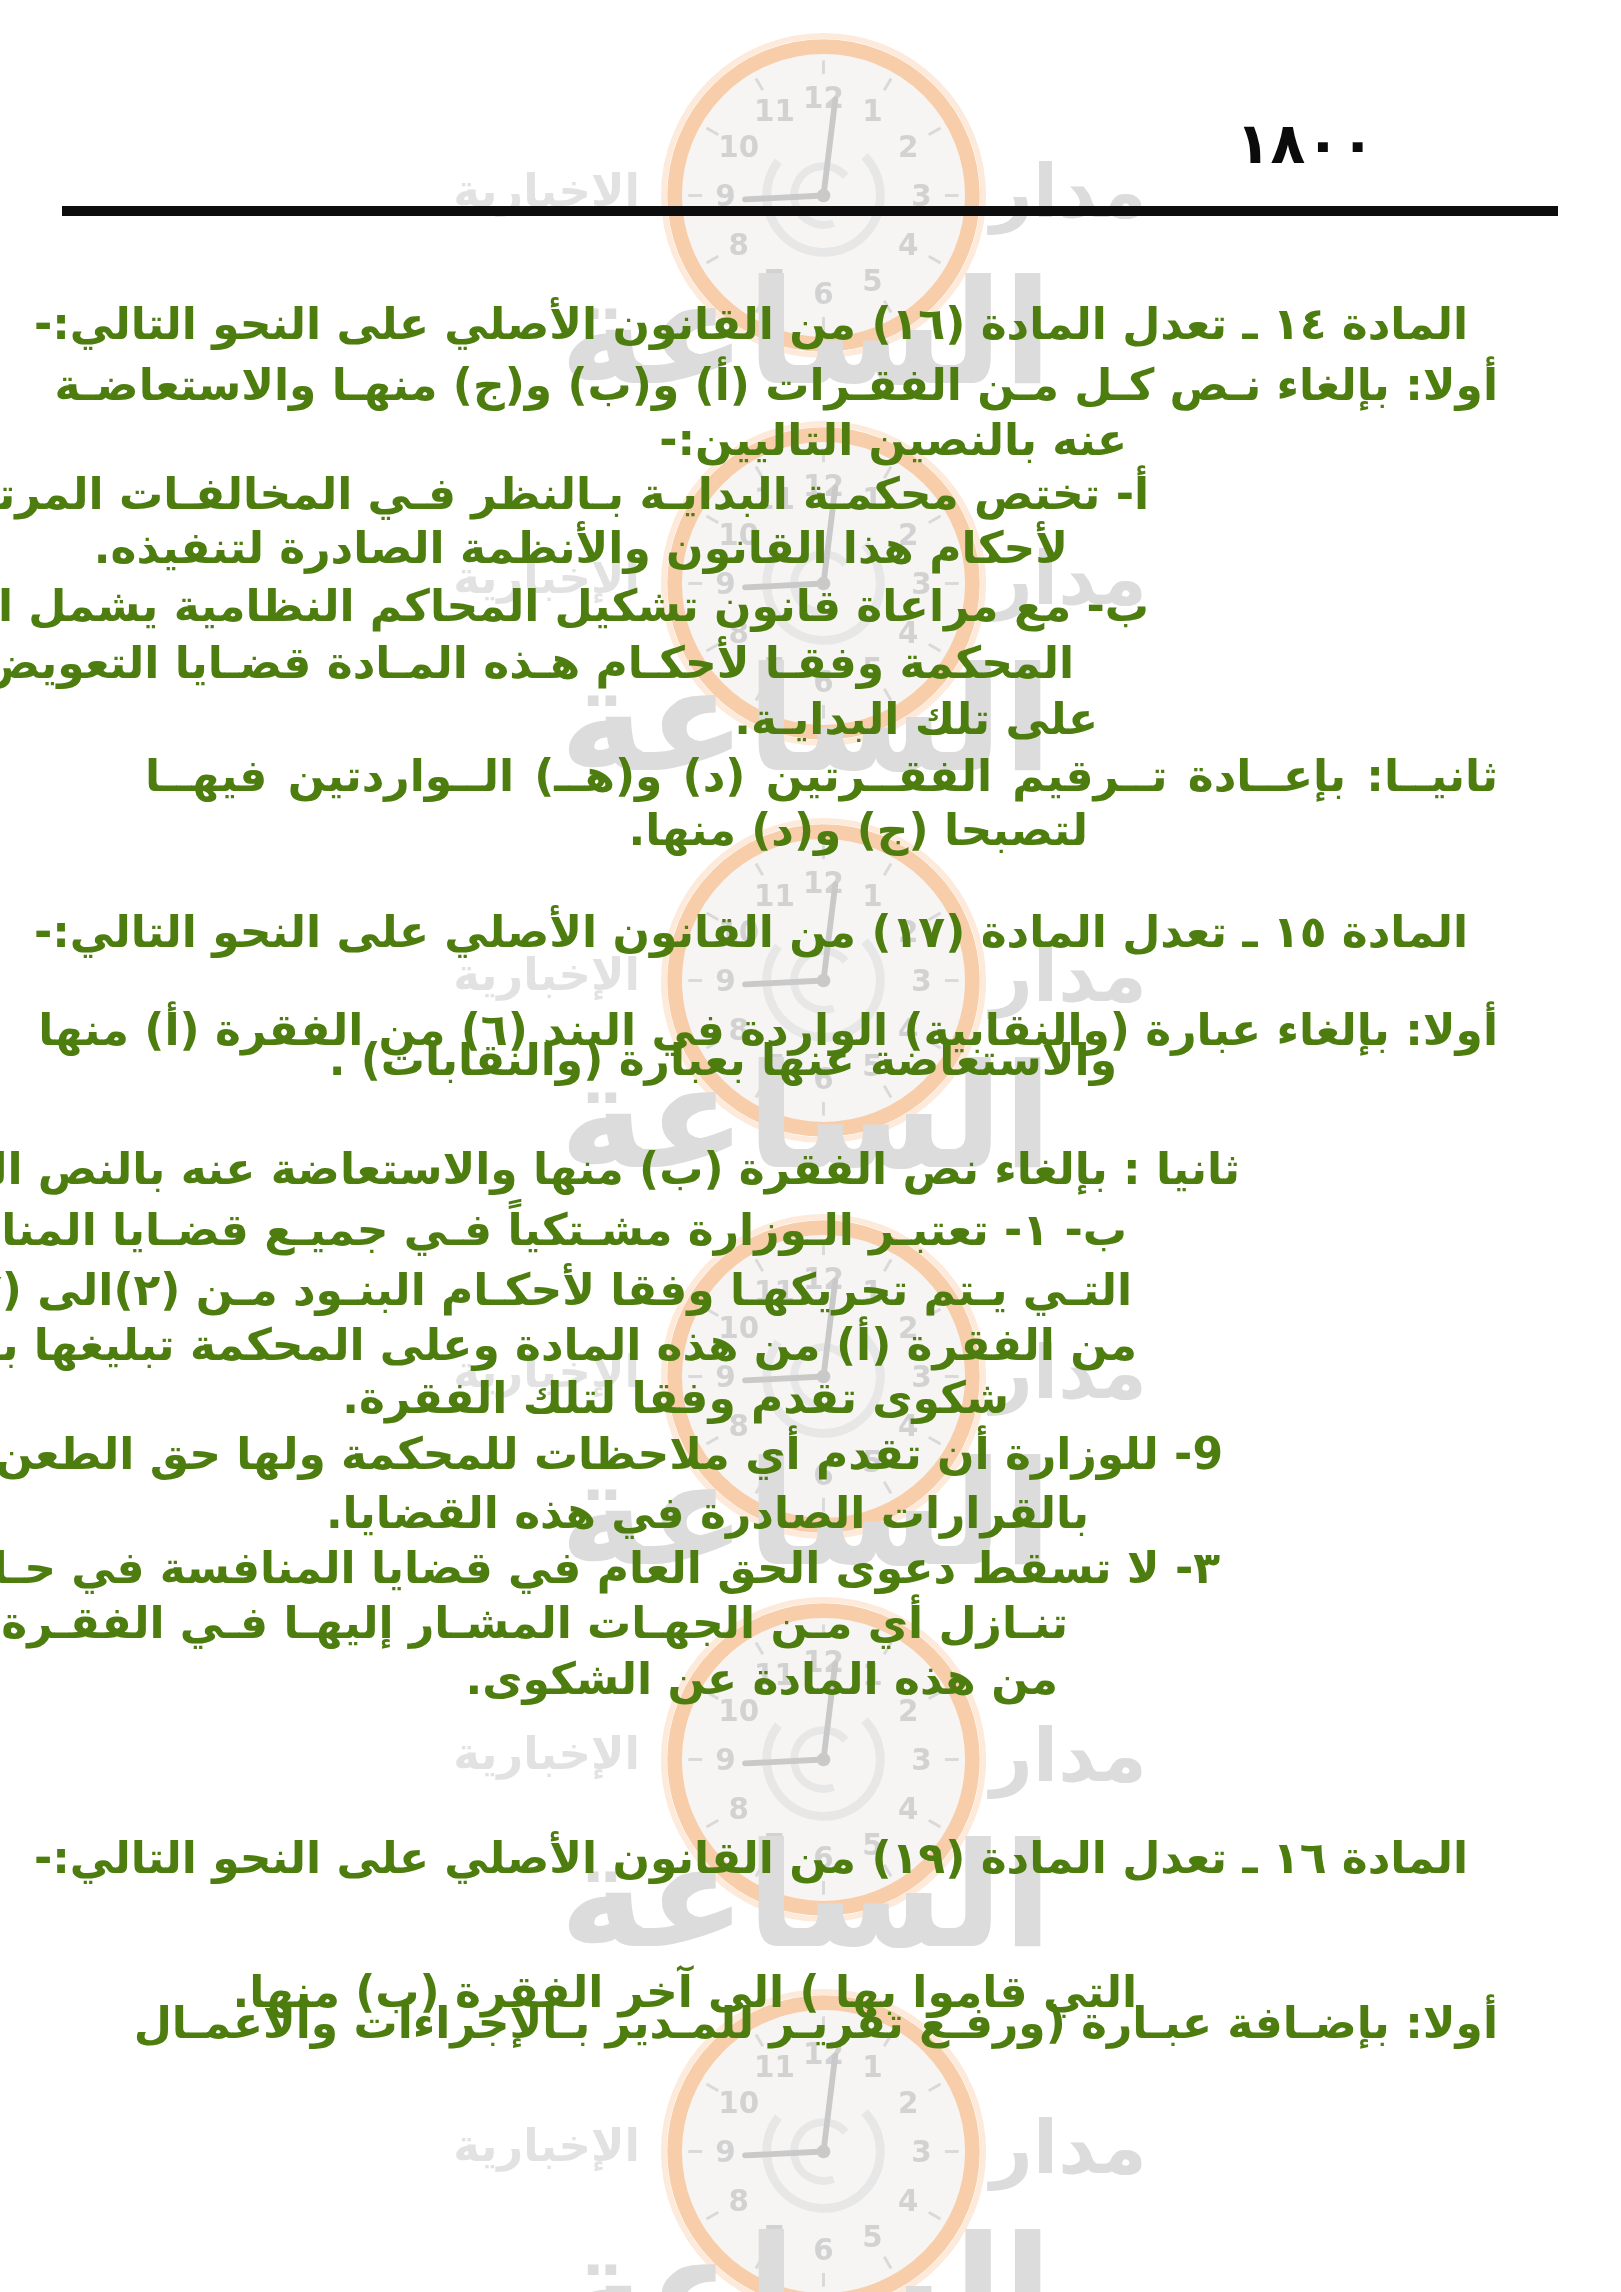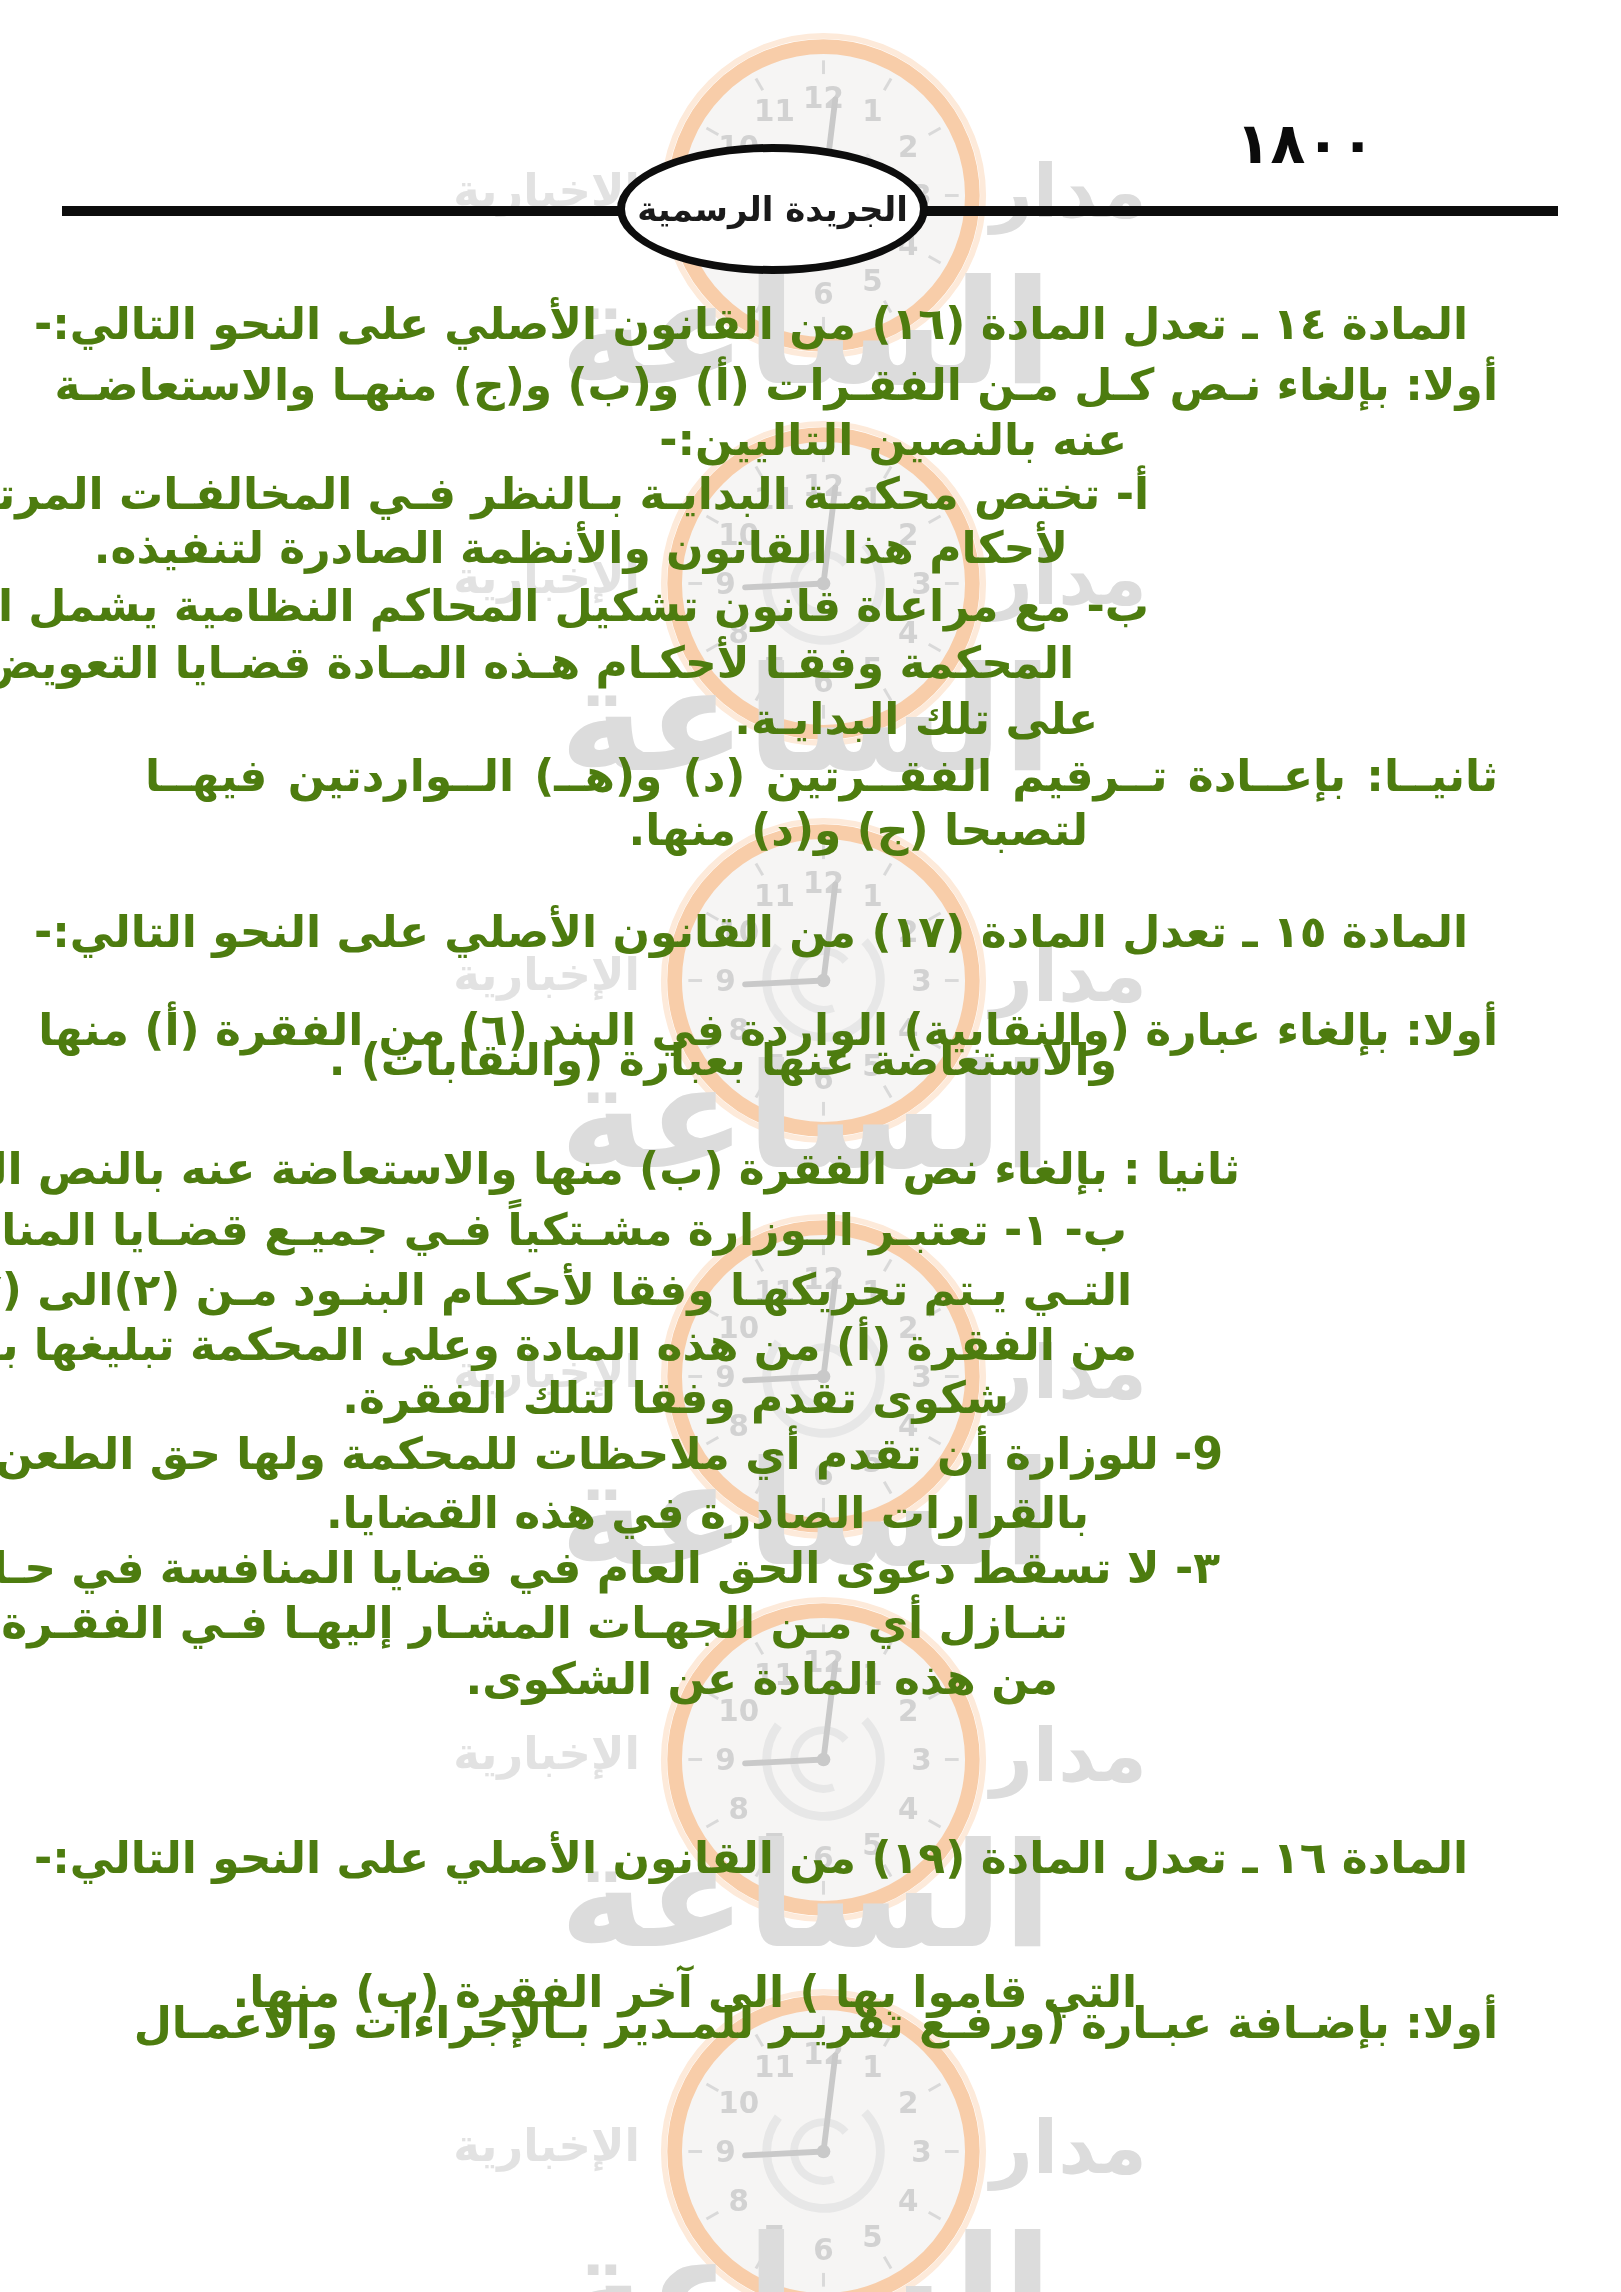--- a/index.html
+++ b/index.html
@@ -267,23 +267,20 @@
         <div class="wm-txt wm-madar" style="left: 990px; top: 2093px; color: rgb(220, 220, 220);">مدار</div>
         <div class="wm-txt wm-saa" style="left: 529px; top: 2196px; color: rgb(220, 220, 220);">الساعة</div>
         <div class="wm-txt wm-akhbaria" style="left: 441px; top: 2114px;">الإخبارية</div>
       </div>
     </div>
 
   <div class="page-number" style="right:246px; top:110px; width:132px;">١٨٠٠</div>
 
   <div class="rule" style="right:63px; top:206px; width:1496px;"></div>
 
-  <div class="gazette-ellipse" style="right:693px; top:144px; width:311px; height:130px;">
-    <span>الجريدة الرسمية</span>
-  </div>
 
   <div id="lines">
       <div class="text-line" style="top: 290px; right: 153px; width: 1147px;">المادة ١٤ ـ تعدل المادة (١٦) من القانون الأصلي على النحو التالي:-</div>
       <div class="text-line" style="top: 351px; right: 123px; width: 1348px;">أولا: بإلغاء نـص كـل مـن الفقـرات (أ) و(ب) و(ج) منهـا والاستعاضـة</div>
       <div class="text-line" style="top: 406px; right: 494px; width: 299px;">عنه بالنصين التاليين:-</div>
       <div class="text-line" style="top: 460px; right: 472px; width: 1002px;">أ- تختص محكمـة البدايـة بـالنظر فـي المخالفـات المرتكبـة خلافـا</div>
       <div class="text-line" style="top: 514px; right: 553px; width: 676px;">لأحكام هذا القانون والأنظمة الصادرة لتنفيذه.</div>
       <div class="text-line" style="top: 572px; right: 472px; width: 1004px;">ب- مع مراعاة قانون تشكيل المحاكم النظامية يشمل اختصاص</div>
       <div class="text-line" style="top: 629px; right: 547px; width: 929px;">المحكمة وفقـا لأحكـام هـذه المـادة قضـايا التعويض المترتبـة</div>
       <div class="text-line" style="top: 685px; right: 523px; width: 290px;">على تلك البدايـة.</div>

